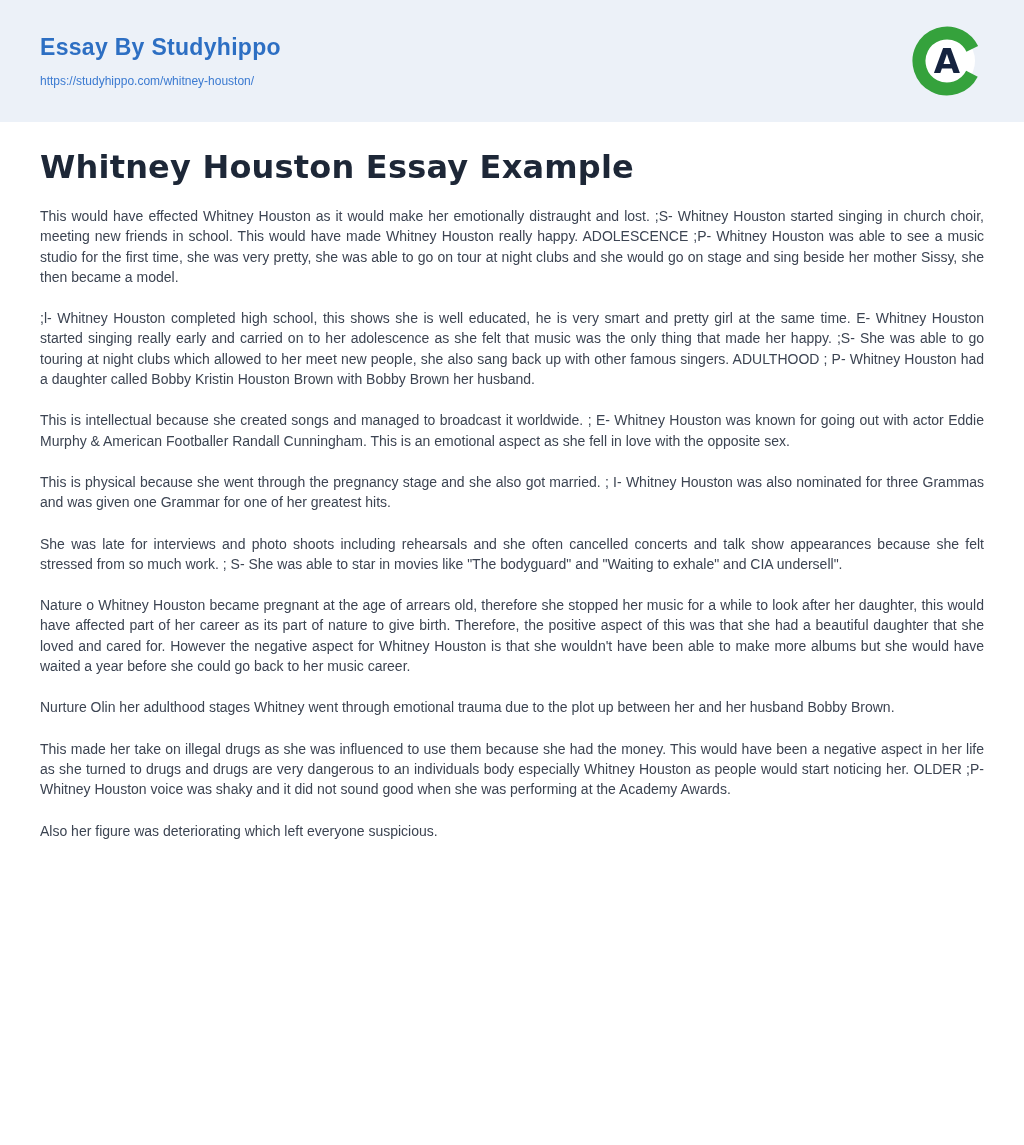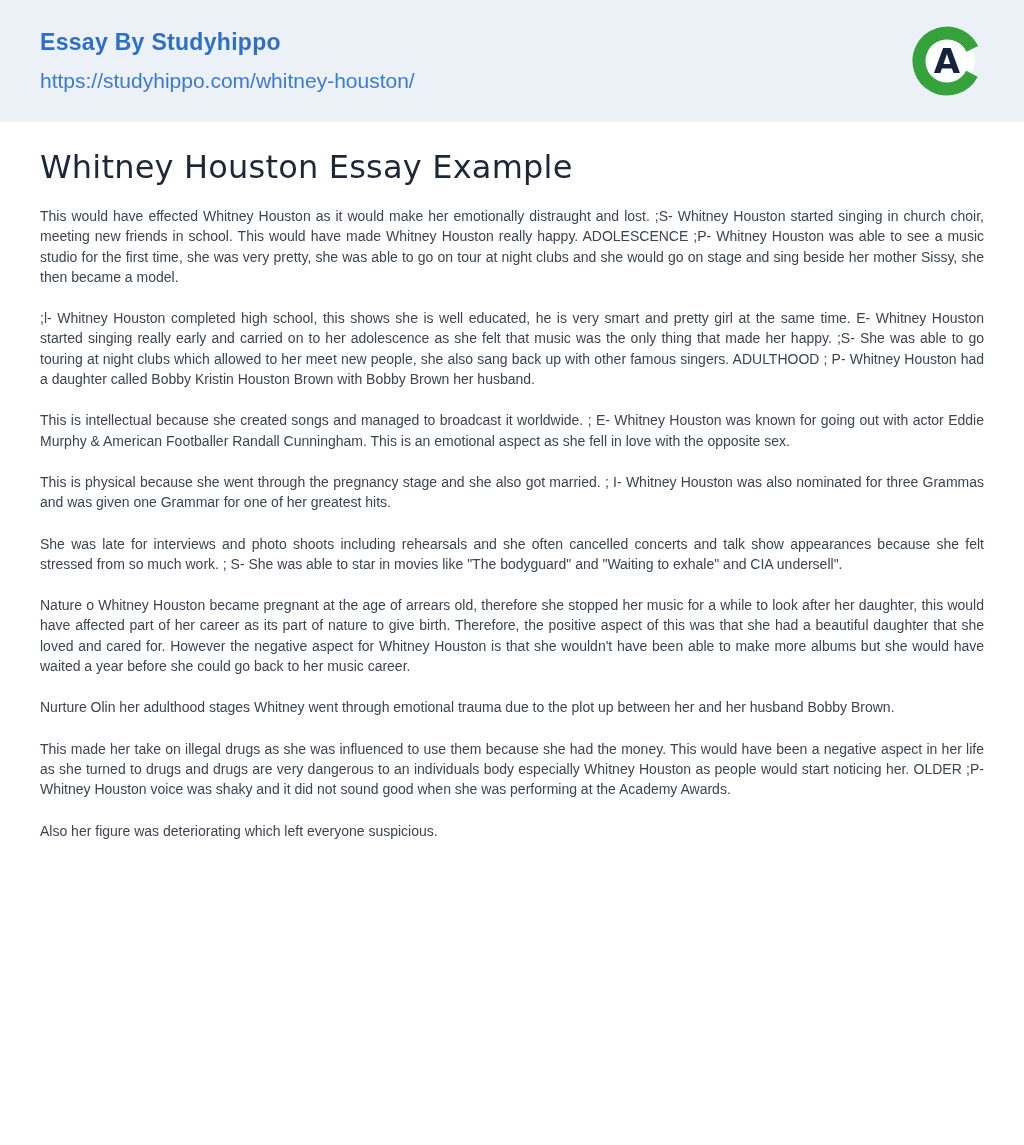--- a/index.html
+++ b/index.html
@@ -22,32 +22,32 @@
   .header-text { display: flex; flex-direction: column; }
   .brand {
     color: var(--brand-blue, #2d6fc3);
     font-size: 23px;
     font-weight: 700;
     letter-spacing: 0.3px;
   }
   .url {
     margin-top: 13px;
     color: var(--link-blue, #3b7ad1);
-    font-size: 21px;
+    font-size: 12px;
     text-decoration: none;
     cursor: pointer;
   }
   .logo { width: 74px; height: 74px; flex: 0 0 auto; }
   .content {
     padding: 26px 40px 30px 40px;
   }
   h1.title {
     color: var(--title-color, #1d2737);
     font-size: 32px;
-    font-weight: 400;
+    font-weight: 700;
     letter-spacing: 0.2px;
     margin-bottom: 20px;
     font-family: "DejaVu Sans", "Liberation Sans", sans-serif;
   }
   .article-body p {
     font-size: 14px;
     line-height: 1.45;
     text-align: justify;
     color: var(--body-text, #3c4452);
     margin-bottom: 21px;

